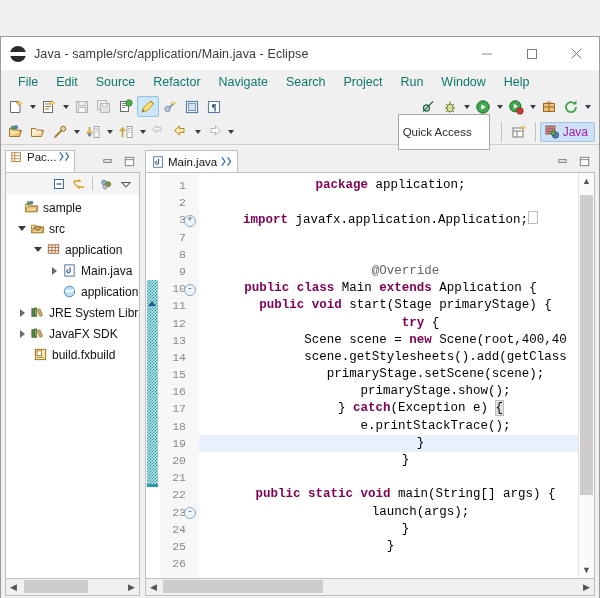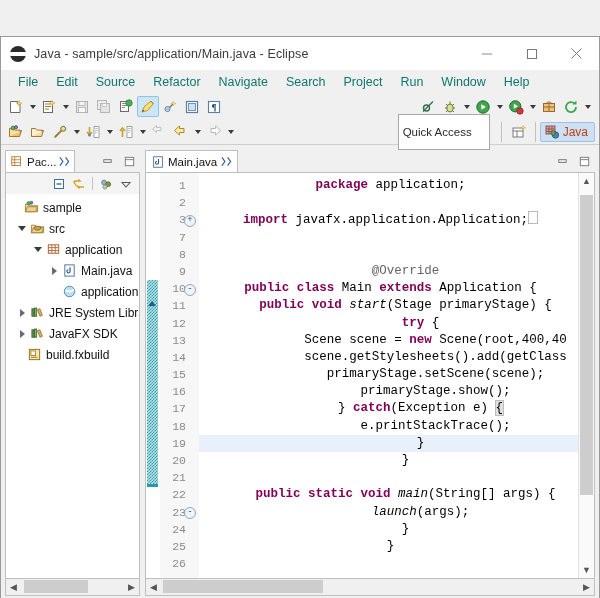--- a/index.html
+++ b/index.html
@@ -58,36 +58,36 @@
   .qa-box{
     width:92px;height:36px;border:1px solid #a8a8a8;background:#fff;
     font-size:11.5px;color:#2a2a2a;display:flex;align-items:center;
     padding-left:4px;box-sizing:border-box;margin-right:6px;
   }
   .persp-sep{width:1px;height:20px;background:#c0c0c0;margin:0 5px;}
   .persp-btn{
     height:20px;display:flex;align-items:center;background:#cde0f4;
     border:1px solid #9ec3e6;box-sizing:border-box;padding:0 6px 0 3px;border-radius:2px;
   }
-  .persp-btn .lbl{font-size:12px;color:#c2410c;margin-left:3px;}
+  .persp-btn .lbl{font-size:12px;color:#a21caf;margin-left:3px;}
   .tb-flat{width:24px;height:21px;display:flex;align-items:center;justify-content:center;}
 
   .tool-divider{height:1px;background:#cfcfcf;}
 
   
   .body{flex:1 1 auto;display:flex;padding:3px 4px 0 4px;box-sizing:border-box;min-height:0;}
 
   
   .pkg{
     width:135px;flex:0 0 135px;display:flex;flex-direction:column;min-height:0;
     background:#f0f0f0;
   }
   .pkg-tabrow{height:24px;display:flex;align-items:flex-end;position:relative;}
   .pkg-tab{
-    height:22px;display:flex;align-items:center;padding:0 4px 0 4px;
+    height:22px;display:flex;align-items:flex-start;padding:0 4px 0 4px;
     background:#ffffff;border:1px solid #bfbfbf;border-bottom:none;box-sizing:border-box;
   }
   .pkg-tab .tlabel{font-size:11.5px;color:#1a1a1a;margin:0 3px;}
   .pkg-vbtns{margin-left:auto;display:flex;align-items:center;padding-bottom:2px;}
   .vbtn{width:22px;height:18px;display:flex;align-items:center;justify-content:center;}
 
   .pkg-toolbar{
     height:22px;background:#f4f4f4;border-left:1px solid #bfbfbf;border-right:1px solid #bfbfbf;
     border-top:1px solid #bfbfbf;
     display:flex;align-items:center;justify-content:flex-end;padding-right:3px;box-sizing:border-box;
@@ -154,21 +154,21 @@
 
   .code{
     flex:1 1 auto;position:relative;overflow:hidden;background:#fff;
     font-family:"Liberation Mono","DejaVu Sans Mono",monospace;font-size:12.5px;
     padding-top:4px;box-sizing:border-box;
   }
   .cl{height:17.2px;line-height:17.2px;white-space:pre;padding-left:4px;color:#000;text-align:center;}
   .cl.hl{background:#e8f0fb;}
   .kw{color:#7f0055;font-weight:bold;}
   .an{color:#646464;}
-  .mth{font-style:italic;}
+  .mth{}
   .occ{background:#e0e0e0;outline:1px solid #bdbdbd;}
   .imp-ph{display:inline-block;width:8px;height:11px;border:1px solid #b9b9b9;vertical-align:-1px;}
 
   .ed-vscroll{
     width:16px;flex:0 0 16px;background:#fafafa;display:flex;flex-direction:column;align-items:center;
     border-left:1px solid #e2e2e2;box-sizing:border-box;
   }
   .vs-arrow{height:16px;width:16px;display:flex;align-items:center;justify-content:center;font-size:9px;color:#555;}
   .vs-track{flex:1 1 auto;width:16px;position:relative;}
   .vs-thumb{position:absolute;left:1px;width:13px;background:#cdcdcd;}
@@ -599,21 +599,21 @@
           <div class="ticon">
             <svg width="15" height="15" viewBox="0 0 16 16">
               <rect x="2" y="4" width="2.4" height="8" fill="#5f8f4f" stroke="#2f5a20" stroke-width=".8"></rect>
               <rect x="4.8" y="3.2" width="2.4" height="8.8" fill="#8aae6a" stroke="#2f5a20" stroke-width=".8"></rect>
               <path d="M8 5l2.6-1 2.6 7-2.6 1z" fill="#d9b070" stroke="#8a6420" stroke-width=".8"></path>
             </svg>
           </div>
           <span class="tlbl">JavaFX SDK</span>
         </div>
 
-        <div class="trow" style="padding-left:6px">
+        <div class="trow" style="padding-left:12px">
           <div class="tw"></div>
           <div class="ticon">
             <svg width="15" height="15" viewBox="0 0 16 16">
               <rect x="2.5" y="2.5" width="11" height="11" fill="#ffe9a8" stroke="#8a7020" stroke-width="1"></rect>
               <rect x="4.2" y="4.2" width="5" height="5" fill="#fff" stroke="#8a7020" stroke-width=".8"></rect>
               <path d="M4.2 11h7" stroke="#8a7020" stroke-width=".9"></path>
             </svg>
           </div>
           <span class="tlbl">build.fxbuild</span>
         </div>

